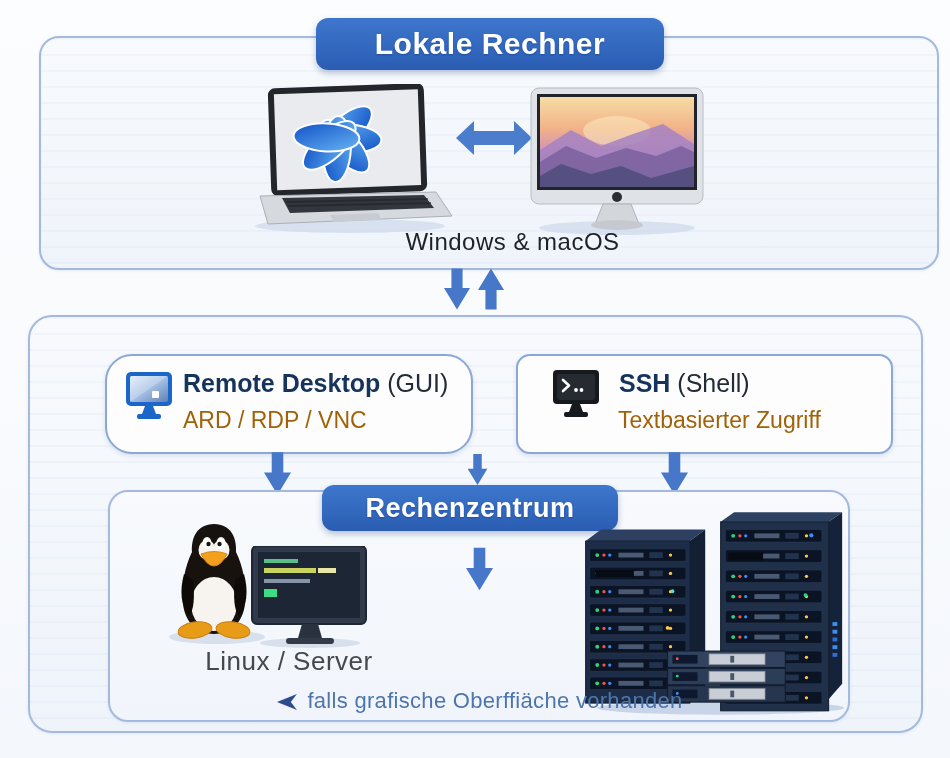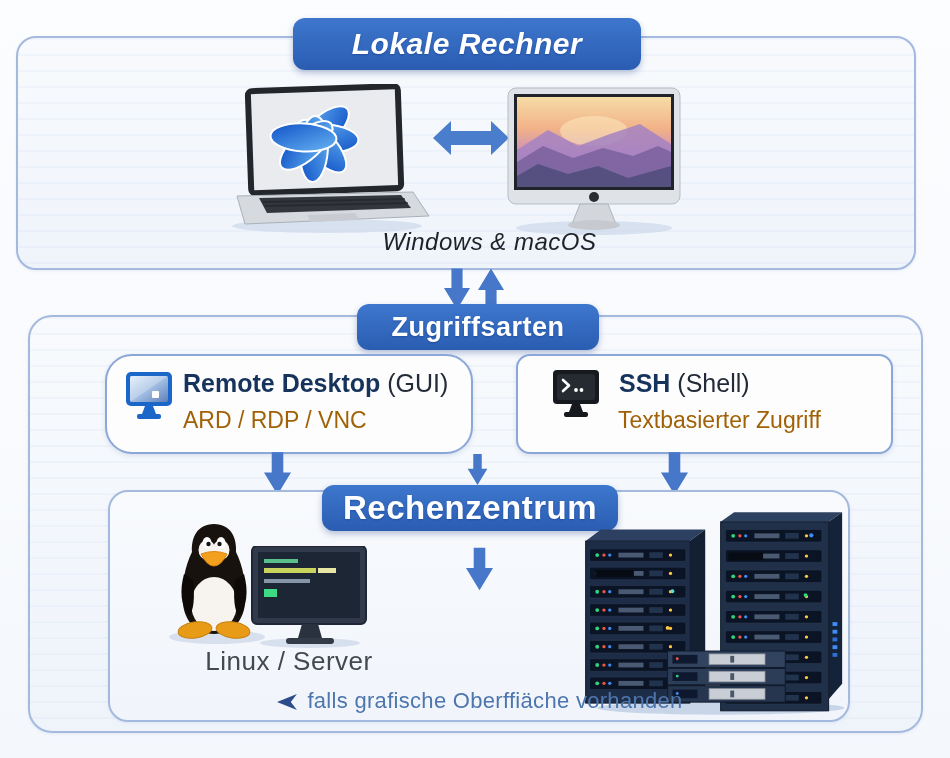--- a/index.html
+++ b/index.html
@@ -73,21 +73,21 @@
       <circle cx="21" cy="6.5" r="1.7" fill="#3f8df2"></circle>
       <rect x="30" y="4" width="26" height="5" fill="#7e93b3" opacity="0.55"></rect>
       <rect x="62" y="3.5" width="14" height="6" fill="#22334e"></rect>
       <circle cx="84" cy="6.5" r="1.7" fill="#ffc845"></circle>
     </g>
   </defs>
 </svg>
 
 <div class="canvas">
 
-  <section class="panel" style="left:16px;top:36px;width:896px;height:230px;font-style:italic;">
+  <section class="panel" style="left:39px;top:36px;width:896px;height:230px;">
     <div class="banner" style="left:275px;top:-20px;width:348px;height:52px;font-size:30px;">
       <span>Lokale Rechner</span>
     </div>
 
     <svg class="ill" style="left:197px;top:46px;" width="218" height="152" viewBox="0 0 218 152">
       <ellipse cx="112" cy="142" rx="95" ry="7" fill="#ccd8ea" opacity="0.7"></ellipse>
       <g transform="rotate(-2 100 70)">
         <rect x="32" y="2" width="156" height="108" rx="7" fill="#23262b"></rect>
         <rect x="38" y="8" width="144" height="96" fill="#e9ebef"></rect>
         <g transform="translate(100,54)" stroke="#ffffff" stroke-width="2">
@@ -127,23 +127,20 @@
   </section>
 
   <svg class="arrow" style="left:444px;top:268px;" width="26" height="42">
       <use href="#arr-down"></use>
     </svg>
   <svg class="arrow" style="left:478px;top:268px;" width="26" height="42">
       <use href="#arr-up"></use>
     </svg>
 
   <section class="panel" style="left:28px;top:315px;width:891px;height:414px;border-radius:24px;">
-    <div class="banner" style="left:327px;top:-13px;width:242px;height:46px;font-size:27px;">
-      <span>Zugriffsarten</span>
-    </div>
 
     <div class="vbox" style="left:75px;top:37px;width:364px;height:96px;border-radius:27px;">
       <svg class="ic" style="left:18px;top:14px;" width="48" height="54" viewBox="0 0 48 52">
         <rect x="1" y="1" width="46" height="34" rx="5" fill="#1b66c9"></rect>
         <rect x="5" y="5" width="38" height="26" rx="2" fill="url(#rdpscr)"></rect>
         <path d="M5 5 h38 l-38 26 Z" fill="#ffffff" opacity="0.25"></path>
         <rect x="27" y="20" width="7" height="7" rx="1" fill="#ffffff"></rect>
         <path d="M20 35 h8 l3 8 h-14 Z" fill="#1b66c9"></path>
         <rect x="12" y="43" width="24" height="5" rx="2" fill="#1b66c9"></rect>
       </svg>
@@ -175,21 +172,21 @@
         <use href="#arr-down"></use>
       </svg>
     <svg class="arrow" style="left:436px;top:137px;" width="23" height="31">
         <use href="#arr-down"></use>
       </svg>
     <svg class="arrow" style="left:631px;top:135px;" width="27" height="43">
         <use href="#arr-down"></use>
       </svg>
 
     <section class="panel" style="left:78px;top:173px;width:738px;height:228px;background:linear-gradient(180deg,#f8fafd,#f1f5fb);">
-      <div class="banner" style="left:212px;top:-7px;width:296px;height:46px;font-size:33px;">
+      <div class="banner" style="left:212px;top:-7px;width:296px;height:46px;font-size:27px;">
         <span>Rechenzentrum</span>
       </div>
 
       <svg class="arrow" style="left:356px;top:48px;" width="27" height="58">
           <use href="#arr-down"></use>
         </svg>
 
       <svg class="ill" style="left:49px;top:24px;" width="110" height="130" viewBox="0 0 110 130">
         <ellipse cx="58" cy="121" rx="48" ry="7" fill="#cfd9ea" opacity="0.8"></ellipse>
         <path d="M55 8 C38 8 32 22 33 36 C26 50 22 70 24 88 C26 106 38 118 55 118 C72 118 84 106 86 88 C88 70 84 50 77 36 C78 22 72 8 55 8 Z" fill="#17120d"></path>

